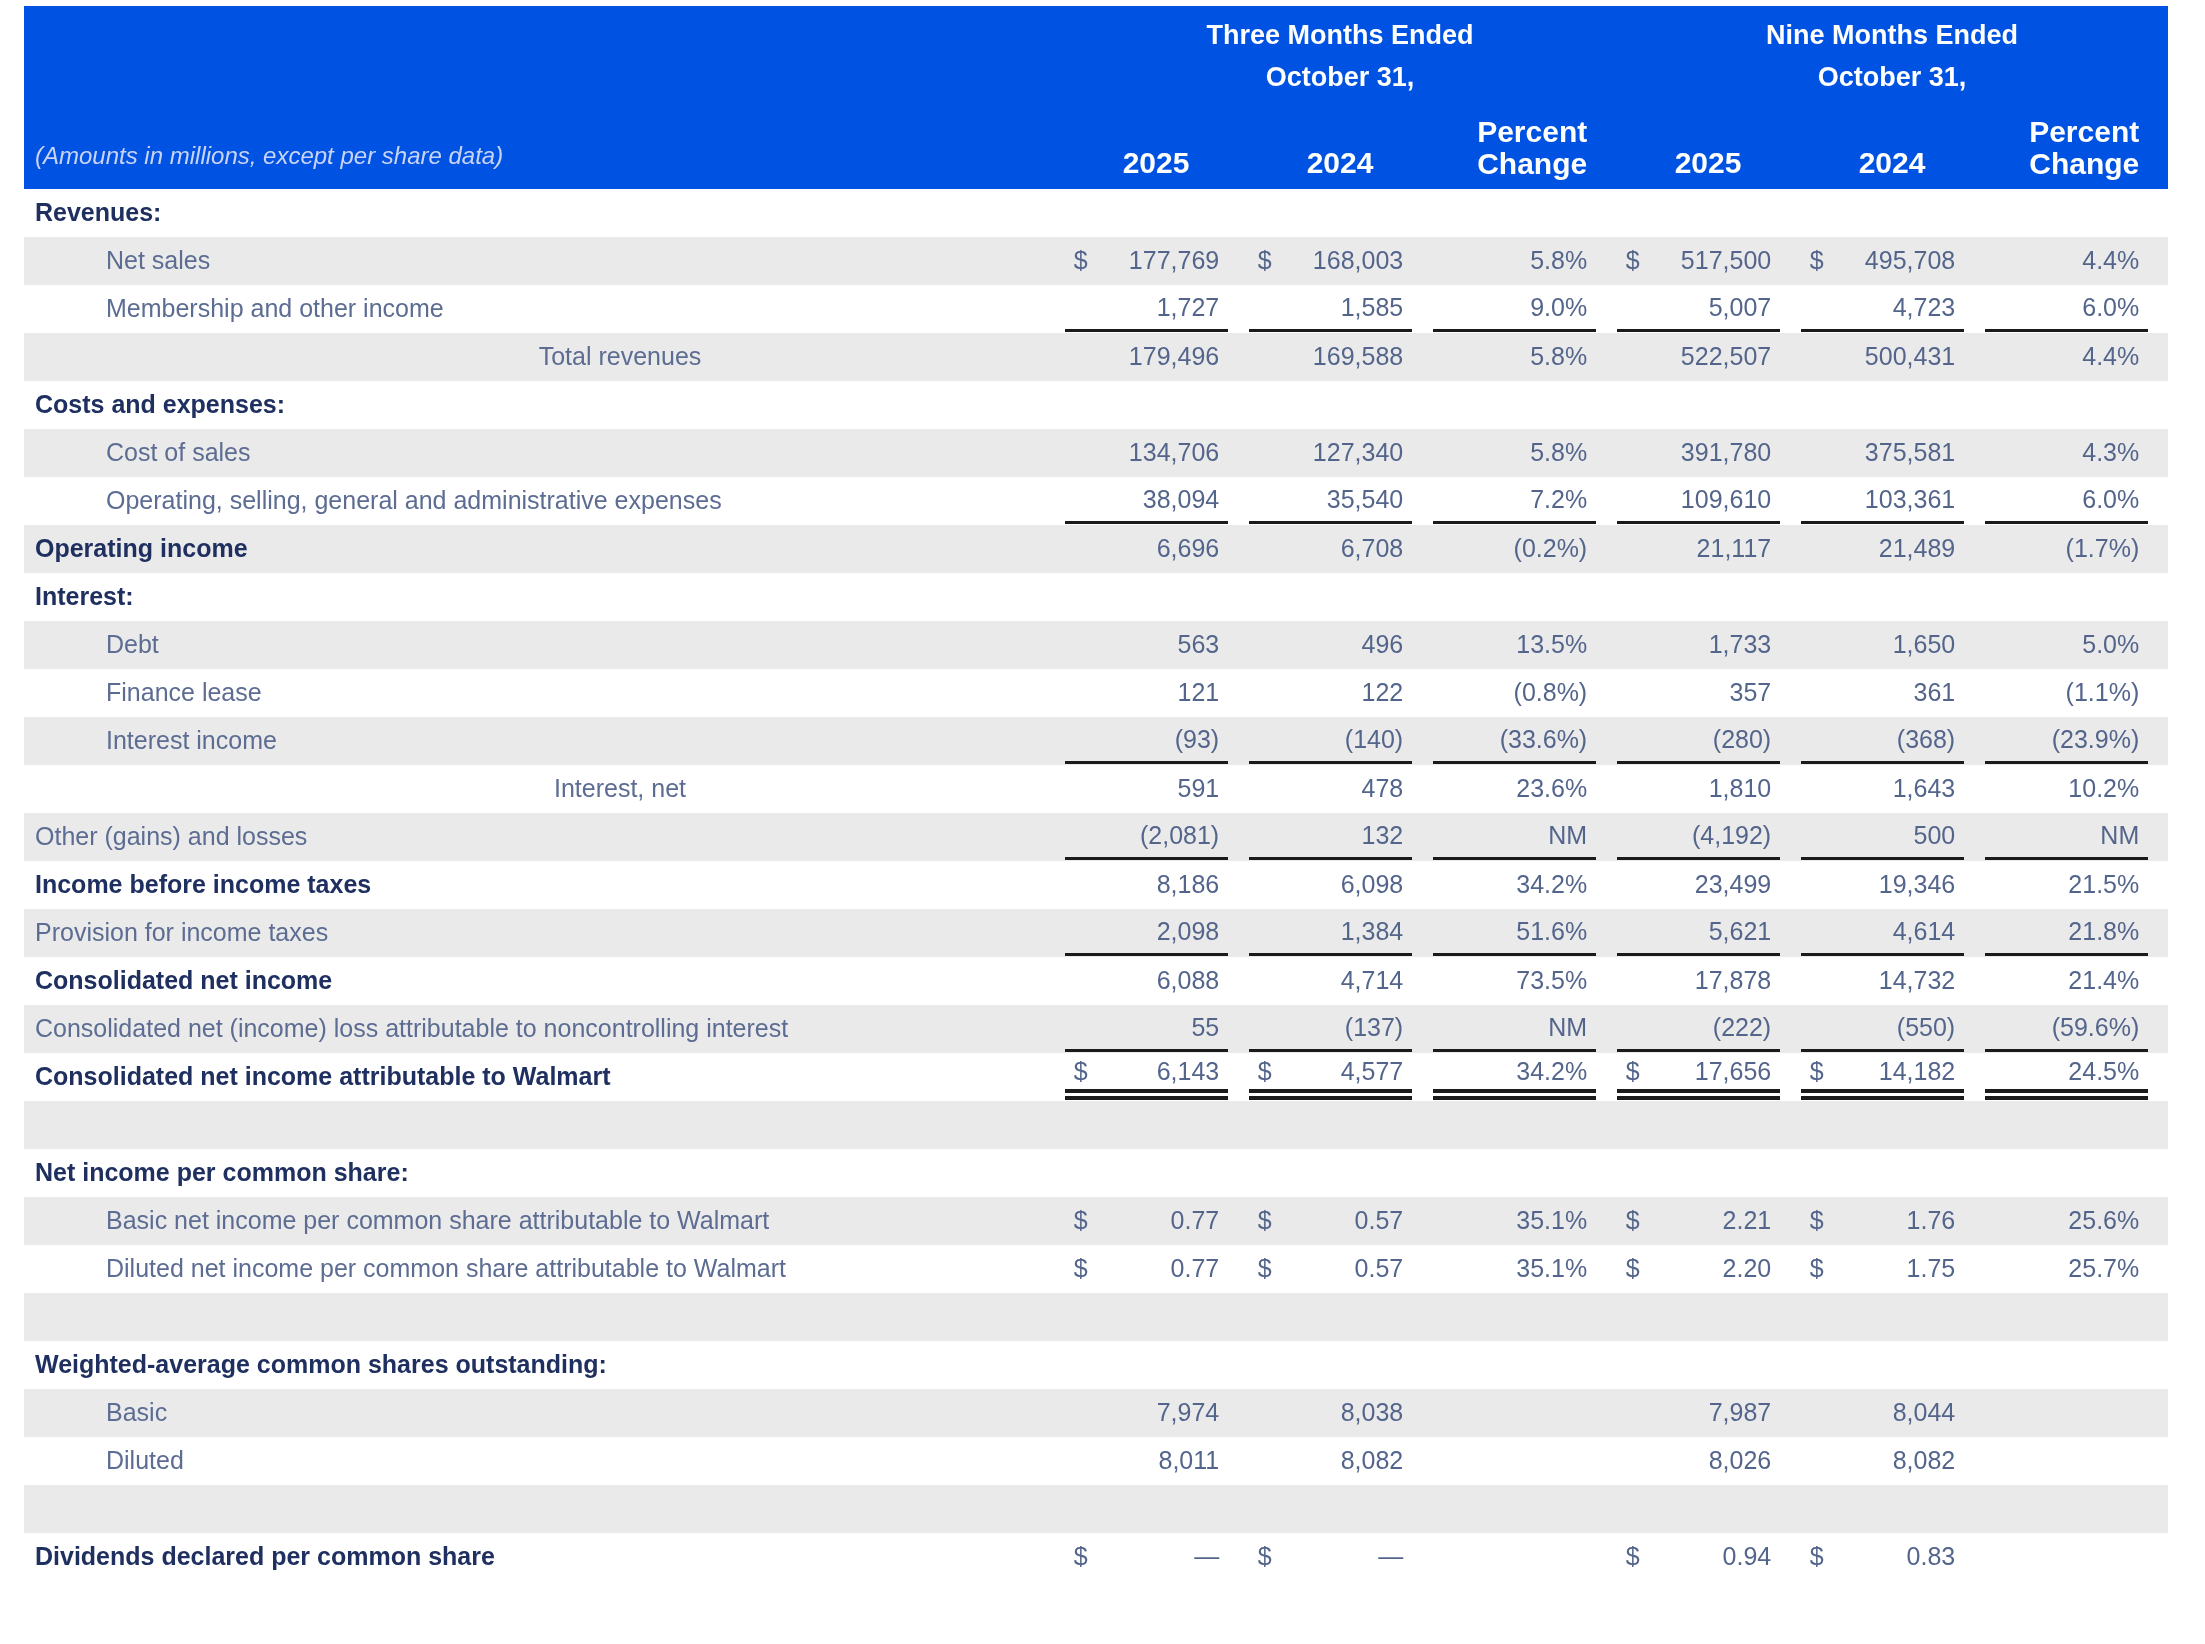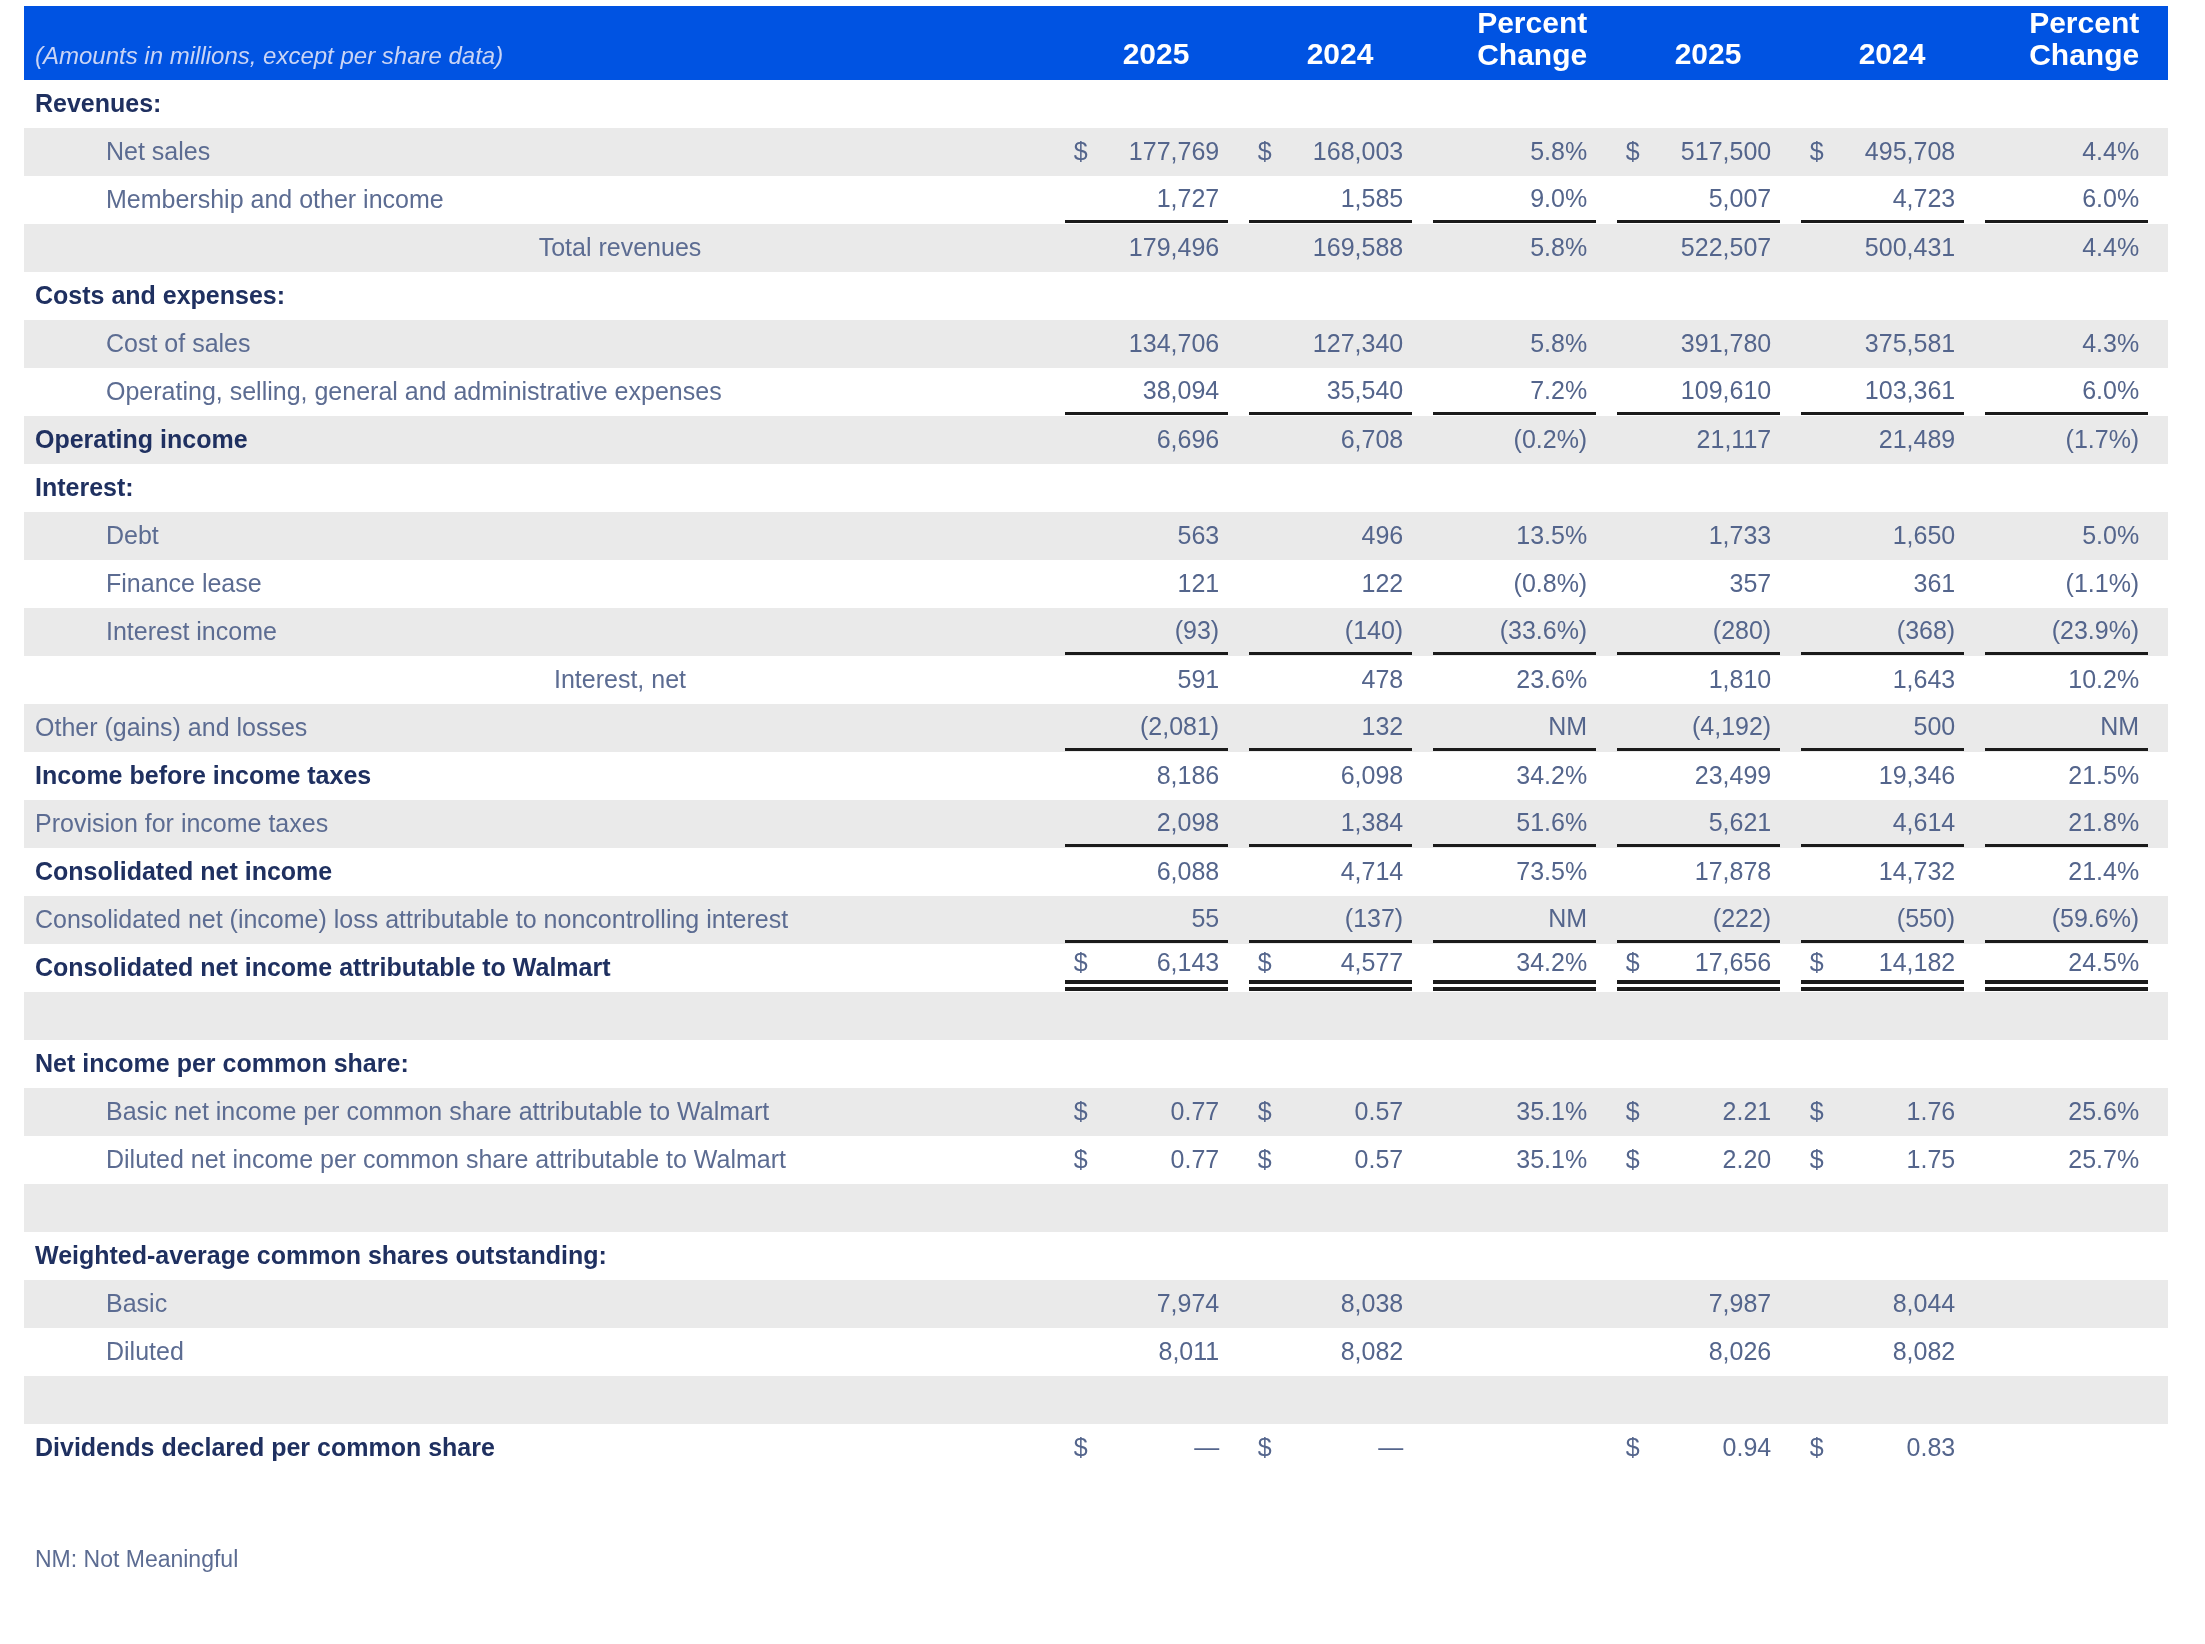--- a/index.html
+++ b/index.html
@@ -9,21 +9,21 @@
   table.fin{border-collapse:collapse;table-layout:fixed;width:2143px;margin:5.9px 0 0 24px;}
   col.c-label{width:1040px;}
   col.c-num{width:184px;}
 
   
   thead td{background:#0053E2;color:#ffffff;vertical-align:top;}
   thead tr.prow{height:109px;}
   thead tr.crow{height:68px;}
   .grp{text-align:center;padding-top:11.8px;font-weight:bold;font-size:27px;line-height:34px;}
   .grp .sub2{margin-top:8.8px;}
-  td.cap{vertical-align:bottom;padding:0 0 10px 11px;}
+  td.cap{vertical-align:bottom;padding:0 0 19px 11px;}
   td.cap span{font-style:italic;font-size:24px;color:#C9D4F5;font-weight:normal;white-space:nowrap;}
   td.subh{vertical-align:bottom;padding-bottom:8.8px;font-weight:bold;font-size:30px;}
   td.subh.center{text-align:center;}
   .wh{margin-right:19px;padding:0 8.8px;display:flex;flex-direction:column;align-items:flex-end;justify-content:flex-end;line-height:32px;}
 
   
   tbody tr{height:46px;}
   tbody tr.shade{background:#EAEAEA;padding-left:40px;}
   td.lab{font-size:25px;color:#5C6C92;white-space:nowrap;overflow:hidden;}
   tr.section td.lab, tr.bold td.lab{font-weight:bold;color:#1F3060;}
@@ -47,20 +47,31 @@
     <colgroup>
       <col class="c-label">
       <col class="c-num">
         <col class="c-num">
         <col class="c-num">
       <col class="c-num">
         <col class="c-num">
         <col class="c-num">
     </colgroup>
     <thead>
+      <tr class="prow">
+        <td></td>
+        <td class="grp" colspan="3">
+          <div>Three Months Ended</div>
+          <div class="sub2">October 31,</div>
+        </td>
+        <td class="grp" colspan="3">
+          <div>Nine Months Ended</div>
+          <div class="sub2">October 31,</div>
+        </td>
+      </tr>
       <tr class="crow" id="col-header-row">
         <td class="cap">
           <span>(Amounts in millions, except per share data)</span>
         </td>
 
       <td class="subh center"><span>2025</span></td>
           <td class="subh center"><span>2024</span></td>
           <td class="subh">
             <div class="wh">
               <div>Percent</div>

